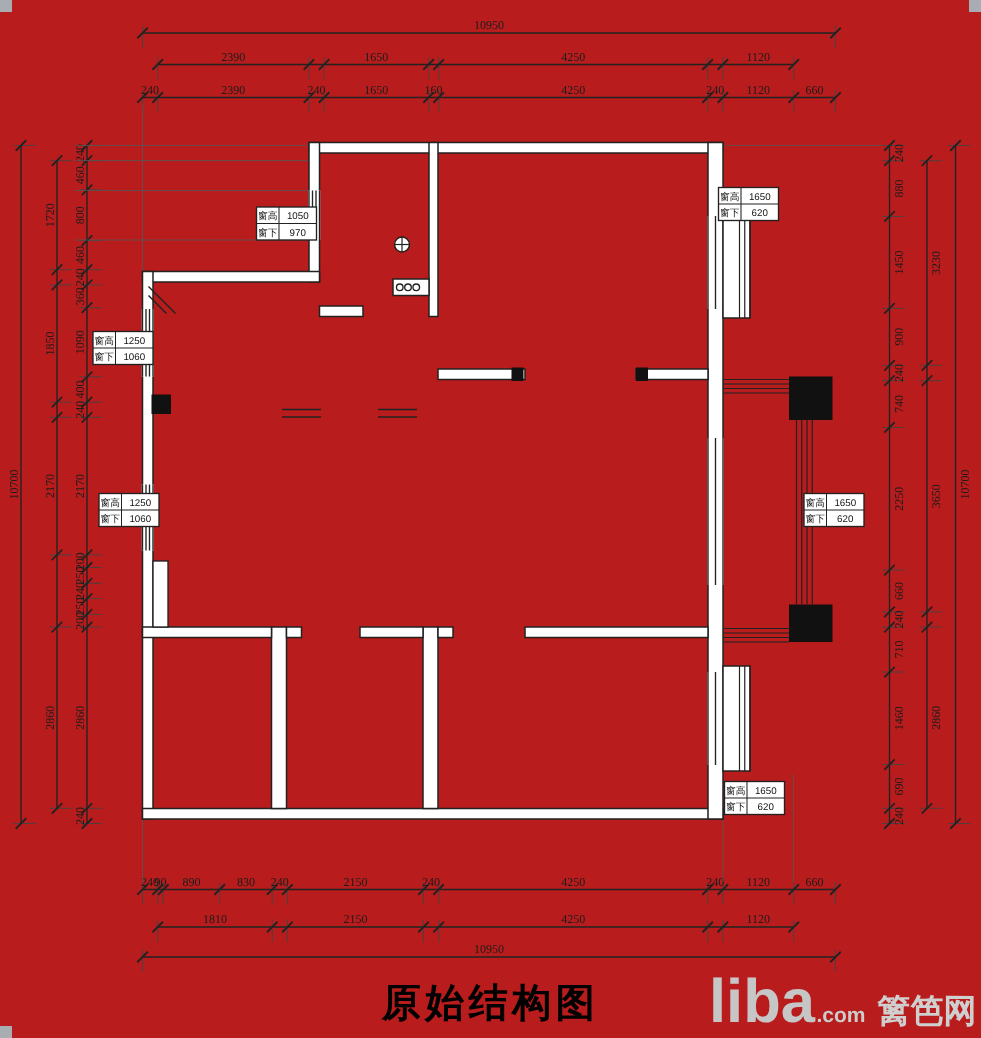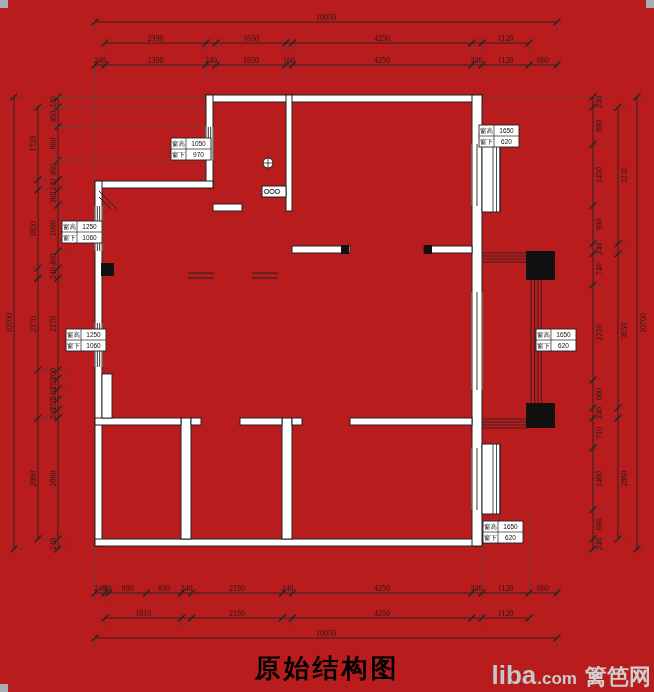--- a/index.html
+++ b/index.html
@@ -4,22 +4,22 @@
 <style>
   html,body{margin:0;padding:0;background:#ffffff;}
   .canvas{position:relative;width:654px;height:692px;background:#b91c1c;overflow:hidden;
           font-family:"Liberation Sans",sans-serif;}
   svg{position:absolute;top:0;left:0;}
   .title{position:absolute;left:0;right:0;top:651px;text-align:center;
          font-size:26px;font-weight:bold;color:#000;letter-spacing:3px;
          font-family:Liberation Mono, monospace;}
   .watermark{position:absolute;right:3px;bottom:4px;display:flex;align-items:baseline;
              color:#c6c6c6;font-weight:bold;line-height:1;}
-  .wm-brand{font-size:26px;letter-spacing:0px;}
-  .wm-suffix{font-size:17px;color:#cccccc;margin-left:1px;}
+  .wm-brand{font-size:41px;letter-spacing:0px;}
+  .wm-suffix{font-size:14px;color:#cccccc;margin-left:1px;}
   .wm-cn{font-size:22px;margin-left:8px;color:#cfcfcf;}
   .corner{position:absolute;width:8px;height:8px;background:#a8adb3;}
   .c-tl{left:0;top:0;} .c-bl{left:0;top:684px;} .c-tr{left:646px;top:0;}
 </style>
 </head>
 <body>
 
 <div class="canvas">
   <svg id="plan" width="654" height="692" viewBox="0 0 654 692">
       <line x1="95" y1="22" x2="557" y2="22" stroke="#222" stroke-width="0.9"></line>

